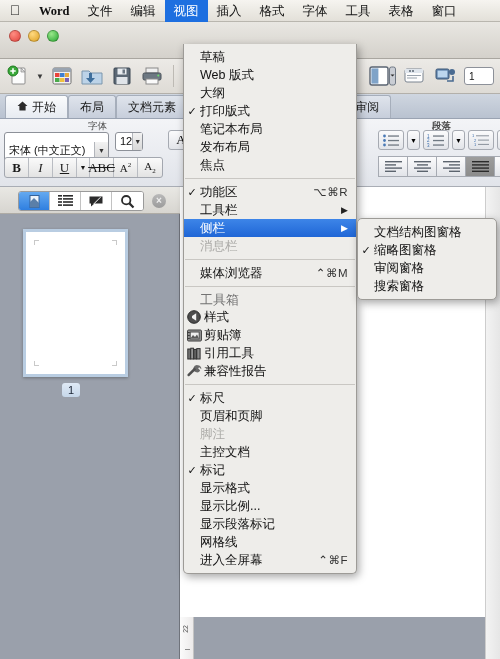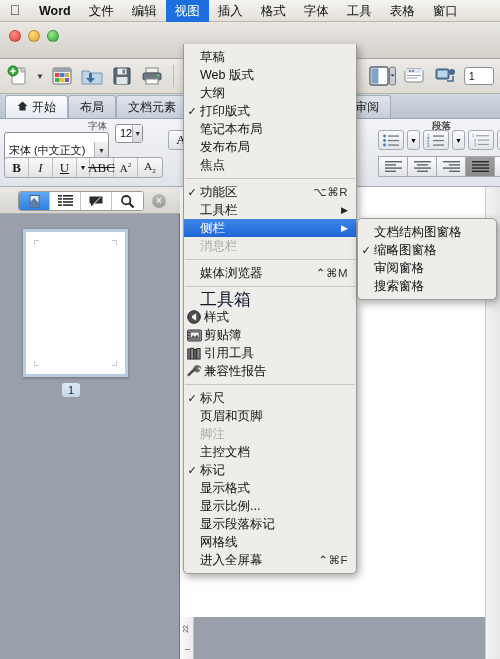--- a/index.html
+++ b/index.html
@@ -14,21 +14,21 @@
 
   
   .menubar{
     position:absolute; left:0; top:0; width:500px; height:22px;
     background:linear-gradient(to bottom,#f6f4f0 0%, #eceae4 50%, #e3e0d9 100%);
     border-bottom:1px solid #b9b6ae;
     display:flex; align-items:center;
     font-size:12.5px; color:#111;
   }
   .mb-apple{ width:30px; text-align:center; font-size:14px; line-height:1; padding-bottom:2px;}
-  .mb-item{ padding:0 9px; height:22px; line-height:22px; white-space:nowrap;}
+  .mb-item{ padding:0 9px; height:22px; line-height:22px; white-space:nowrap;font-family:Liberation Serif, serif;}
   .mb-item.bold{ font-weight:bold; }
   .mb-item.active{ background:#1d6fe0; color:#fff; }
 
   
   .window{
     position:absolute; left:0; top:22px; width:500px; height:637px;
     background:#d9d7d2;
     overflow:hidden;
   }
   .titlearea{
@@ -83,21 +83,21 @@
   .ribbon-label{ position:absolute; font-size:9.5px; color:#4a4a4a; }
 
   .fontbox{
     position:absolute; left:4px; top:13px;
     width:105px; height:36px;
     background:#fff; border:1px solid #8d9199; border-radius:3px;
     font-size:11px; line-height:17px; padding-left:4px; color:#111;
     display:flex; align-items:center; justify-content:space-between;
   }
   .sizebox{
-    position:absolute; left:115px; top:5px;
+    position:absolute; left:115px; top:13px;
     width:28px; height:19px;
     background:#fff; border:1px solid #8d9199; border-radius:3px;
     font-size:11px; line-height:17px; padding-left:4px; color:#111;
     display:flex; justify-content:space-between;
   }
   .dd{ width:14px;height:17px;background:linear-gradient(to bottom,#f2f2f2,#d8d8d8);
        border-left:1px solid #b2b5bb; display:flex;align-items:center;justify-content:center;
        font-size:7px; color:#333;}
   .fmtrow{
     position:absolute; left:4px; top:38px; display:flex; align-items:center;
@@ -197,21 +197,21 @@
   }
   .mi .chk{ width:16px; text-align:center; font-size:11px; flex:0 0 16px;}
   .mi .lbl{ flex:1 1 auto; }
   .mi .key{ font-size:11.5px; color:#333; letter-spacing:.5px; padding-left:10px;}
   .mi .arrow{ font-size:9px; color:#222; padding-left:8px;}
   .mi.dis .lbl{ color:#aaa9a6; }
   .mi.sel{ background:linear-gradient(to bottom,#3d85e8,#1f66d6); color:#fff;}
   .mi.sel .arrow{ color:#fff;}
   .mi .ic{ width:20px; display:flex; align-items:center; justify-content:center; flex:0 0 20px;}
   .msep{ height:1px; background:#c9c7c3; margin:4px 1px 4px 1px;}
-  .mgroup-head{ height:17px; line-height:17px; padding-left:16px; color:#0f172a; font-size:17px;}
+  .mgroup-head{ height:17px; line-height:17px; padding-left:16px; color:#737373; font-size:13px;}
 
   
   .submenu{
     position:absolute; left:357px; top:196px; width:140px;
     background:#eeedea;
     border:1px solid #9d9b97;
     border-radius:5px;
     box-shadow:2px 3px 8px rgba(0,0,0,.35);
     padding:4px 0;
     font-size:12.5px; color:#111;

